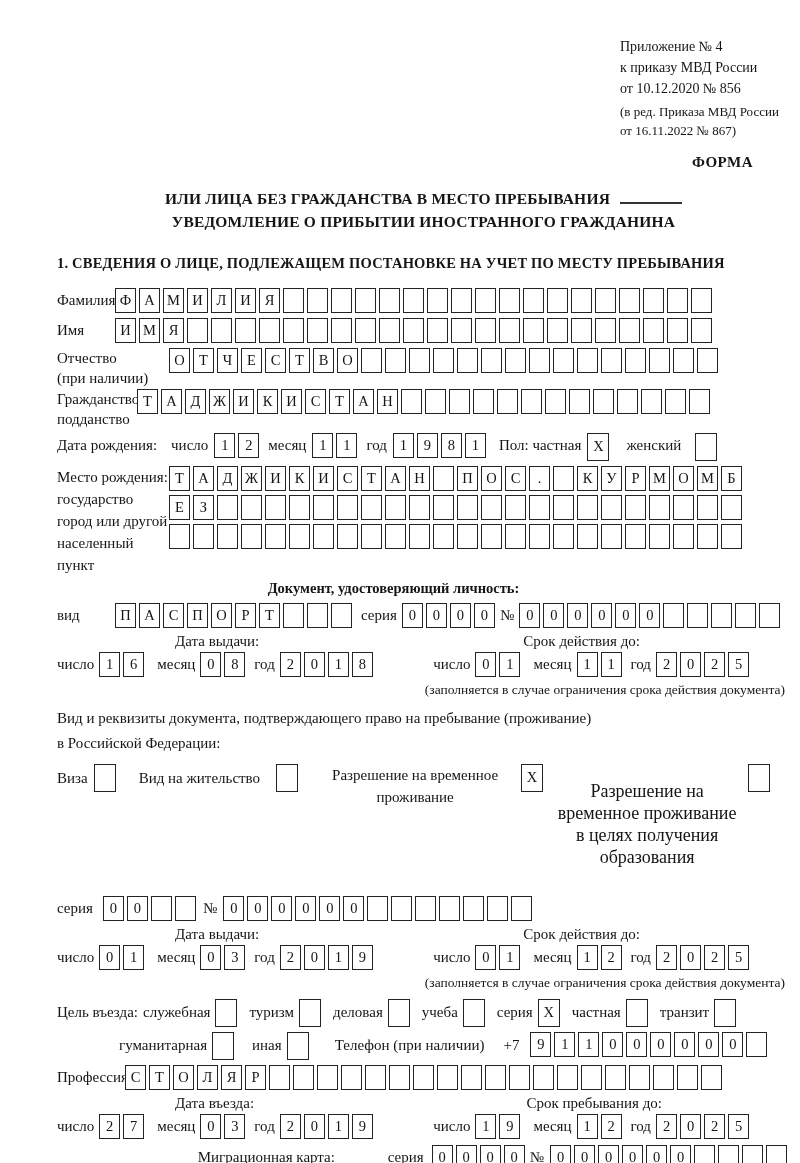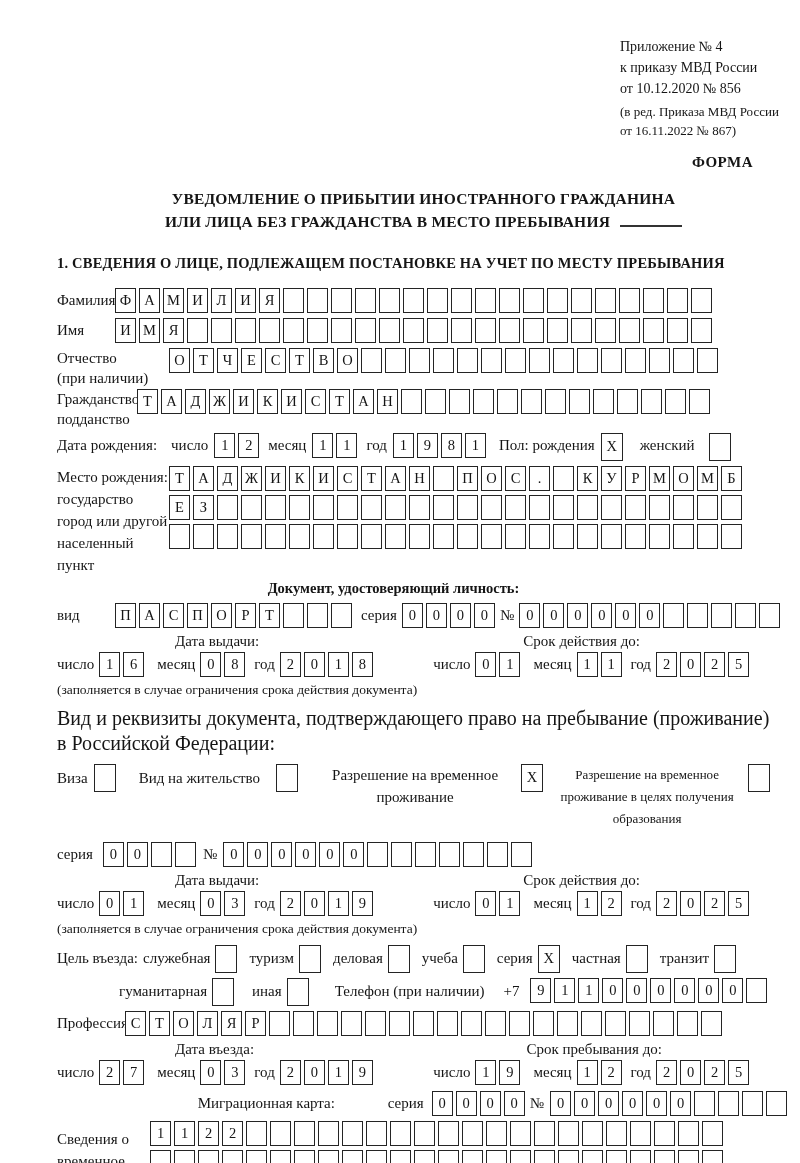--- a/index.html
+++ b/index.html
@@ -34,48 +34,48 @@
   .col{display:flex;flex-direction:column;}
   .g6{margin-left:6px;} .g10{margin-left:10px;} .g14{margin-left:14px;} .g20{margin-left:20px;}
   .heading{font-weight:bold;font-size:14.5px;text-align:center;margin:4px 60px 6px 0;}
   .duallbl{display:flex;font-size:15px;margin:3px 0 2px 0;}
   .duallbl .a{margin-left:118px;}
   .duallbl .b{margin-left:auto;margin-right:150px;}
   .dates{display:flex;}
   .grp{display:inline-flex;align-items:flex-start;}
   .grp .lbl{margin-right:5px;}
   .rightgrp{margin-left:auto;margin-right:38px;}
-  .note{font-size:13.5px;margin:2px 5px 8px 0;font-family:Liberation Serif, serif;}
-  .intro{font-size:20px;line-height:25px;}
+  .note{font-size:13.5px;text-align:right;margin:2px 5px 8px 0;font-family:Liberation Serif, serif;}
+  .intro{font-size:15px;line-height:25px;}
   .opts{margin-top:8px;align-items:flex-start;}
   .optlbl{font-size:15px;line-height:28px;white-space:nowrap;margin-right:6px;text-align:center;}
   .optwrap{width:200px;text-align:center;font-size:15px;line-height:22px;margin-right:6px;}
-  .optwrap2{width:190px;text-align:center;font-size:13px;line-height:22px;margin:0 6px;}
+  .optwrap2{width:190px;text-align:center;font-size:18px;line-height:22px;margin:16px 6px;}
   .purpose .lbl{line-height:27px;margin-right:5px;}
   .purpose .boxes{margin-right:9px;}
   .bottomnote-wrap{flex:1;}
 </style>
 </head>
 <body>
 
 <div class="page">
 
   <div class="appendix">
     <div>Приложение № 4</div>
     <div>к приказу МВД России</div>
     <div>от 10.12.2020 № 856</div>
     <div class="small gap">(в ред. Приказа МВД России</div>
     <div class="small">от 16.11.2022 № 867)</div>
   </div>
 
   <div class="forma">ФОРМА</div>
 
   <div class="title">
+    <div><span>ИЛИ ЛИЦА БЕЗ ГРАЖДАНСТВА В МЕСТО ПРЕБЫВАНИЯ</span><span class="blank"></span></div>
     <div>УВЕДОМЛЕНИЕ О ПРИБЫТИИ ИНОСТРАННОГО ГРАЖДАНИНА</div>
-    <div><span>ИЛИ ЛИЦА БЕЗ ГРАЖДАНСТВА В МЕСТО ПРЕБЫВАНИЯ</span><span class="blank"></span></div>
   </div>
 
   <div class="sec">1. СВЕДЕНИЯ О ЛИЦЕ, ПОДЛЕЖАЩЕМ ПОСТАНОВКЕ НА УЧЕТ ПО МЕСТУ ПРЕБЫВАНИЯ</div>
 
   <div class="rows">
 
     <div class="row">
       <div class="lbl w58">Фамилия</div>
       <div class="boxes">
           <span class="cell">Ф</span>
@@ -214,21 +214,21 @@
           <span class="cell">1</span>
           <span class="cell">1</span>
         </span>
       <span class="lbl g6">год</span>
       <span class="boxes g6">
           <span class="cell">1</span>
           <span class="cell">9</span>
           <span class="cell">8</span>
           <span class="cell">1</span>
         </span>
-      <span class="lbl g10">Пол: рождения</span>
+      <span class="lbl g10">Пол: частная</span>
       <span class="boxes cbx g6">
           <span class="cell">X</span>
         </span>
       <span class="lbl g14">женский</span>
       <span class="boxes cbx g14">
           <span class="cell"></span>
         </span>
     </div>
 
     <div class="row" style="margin-bottom:2px;">

